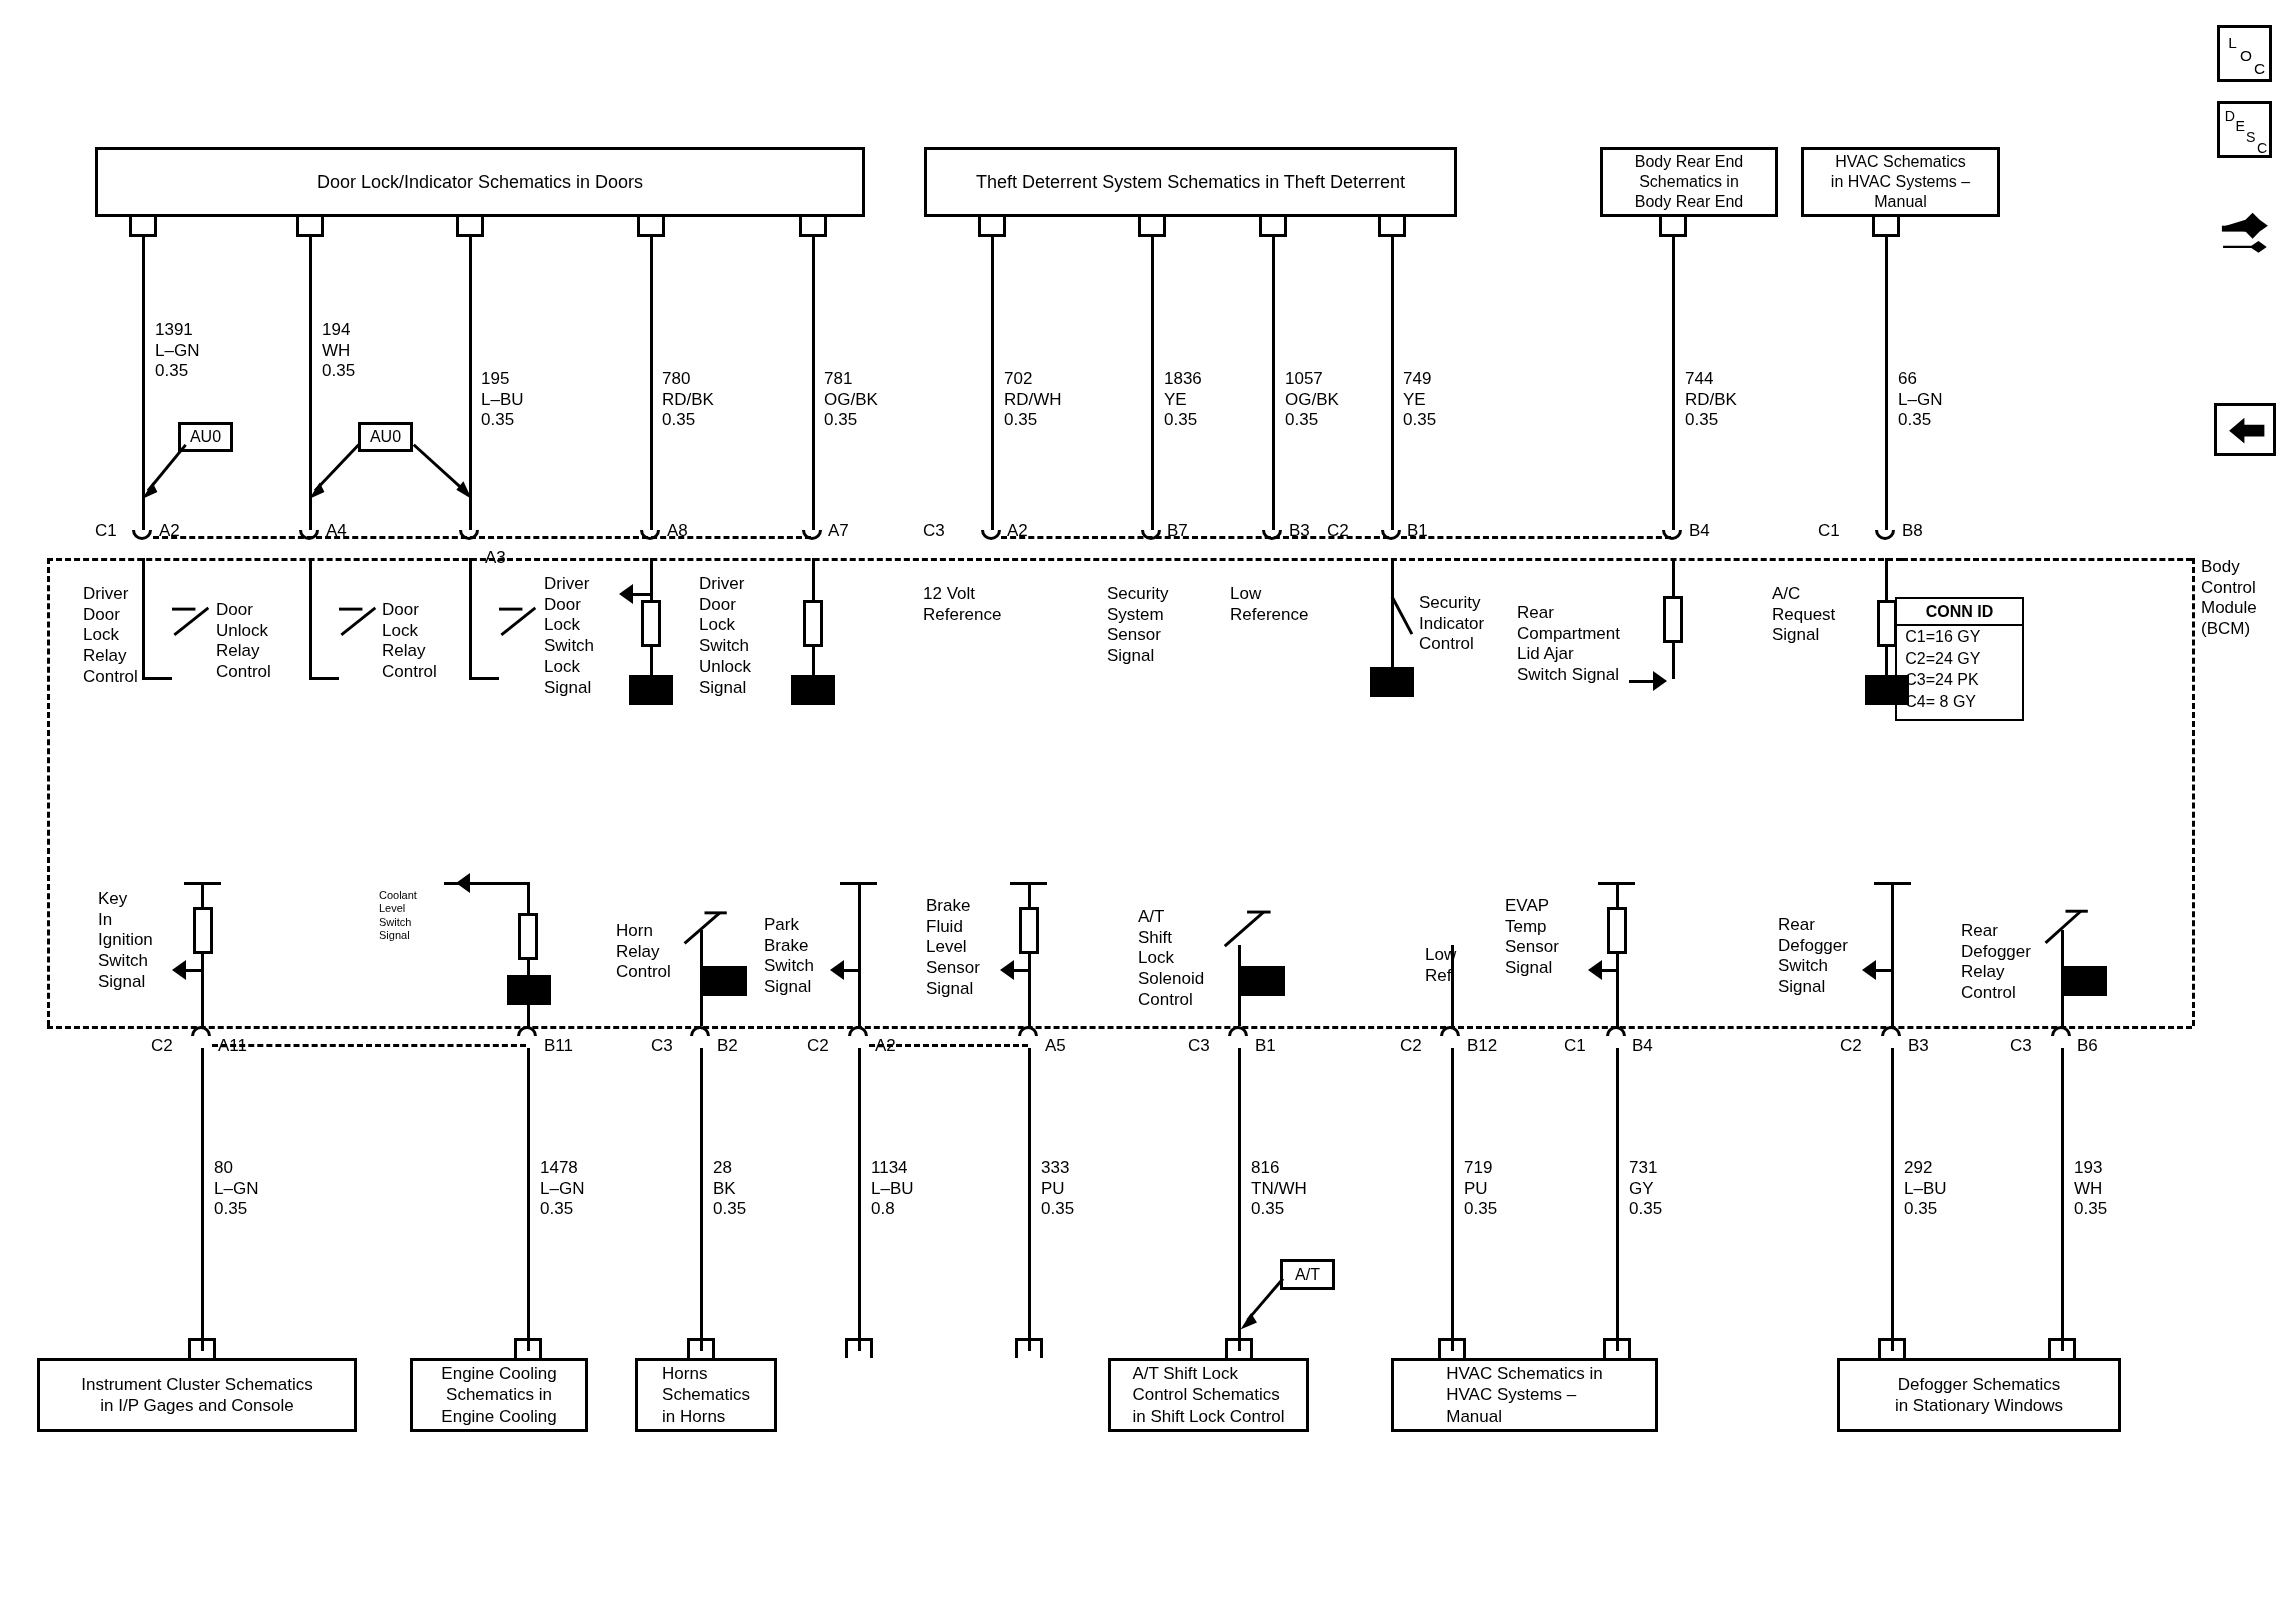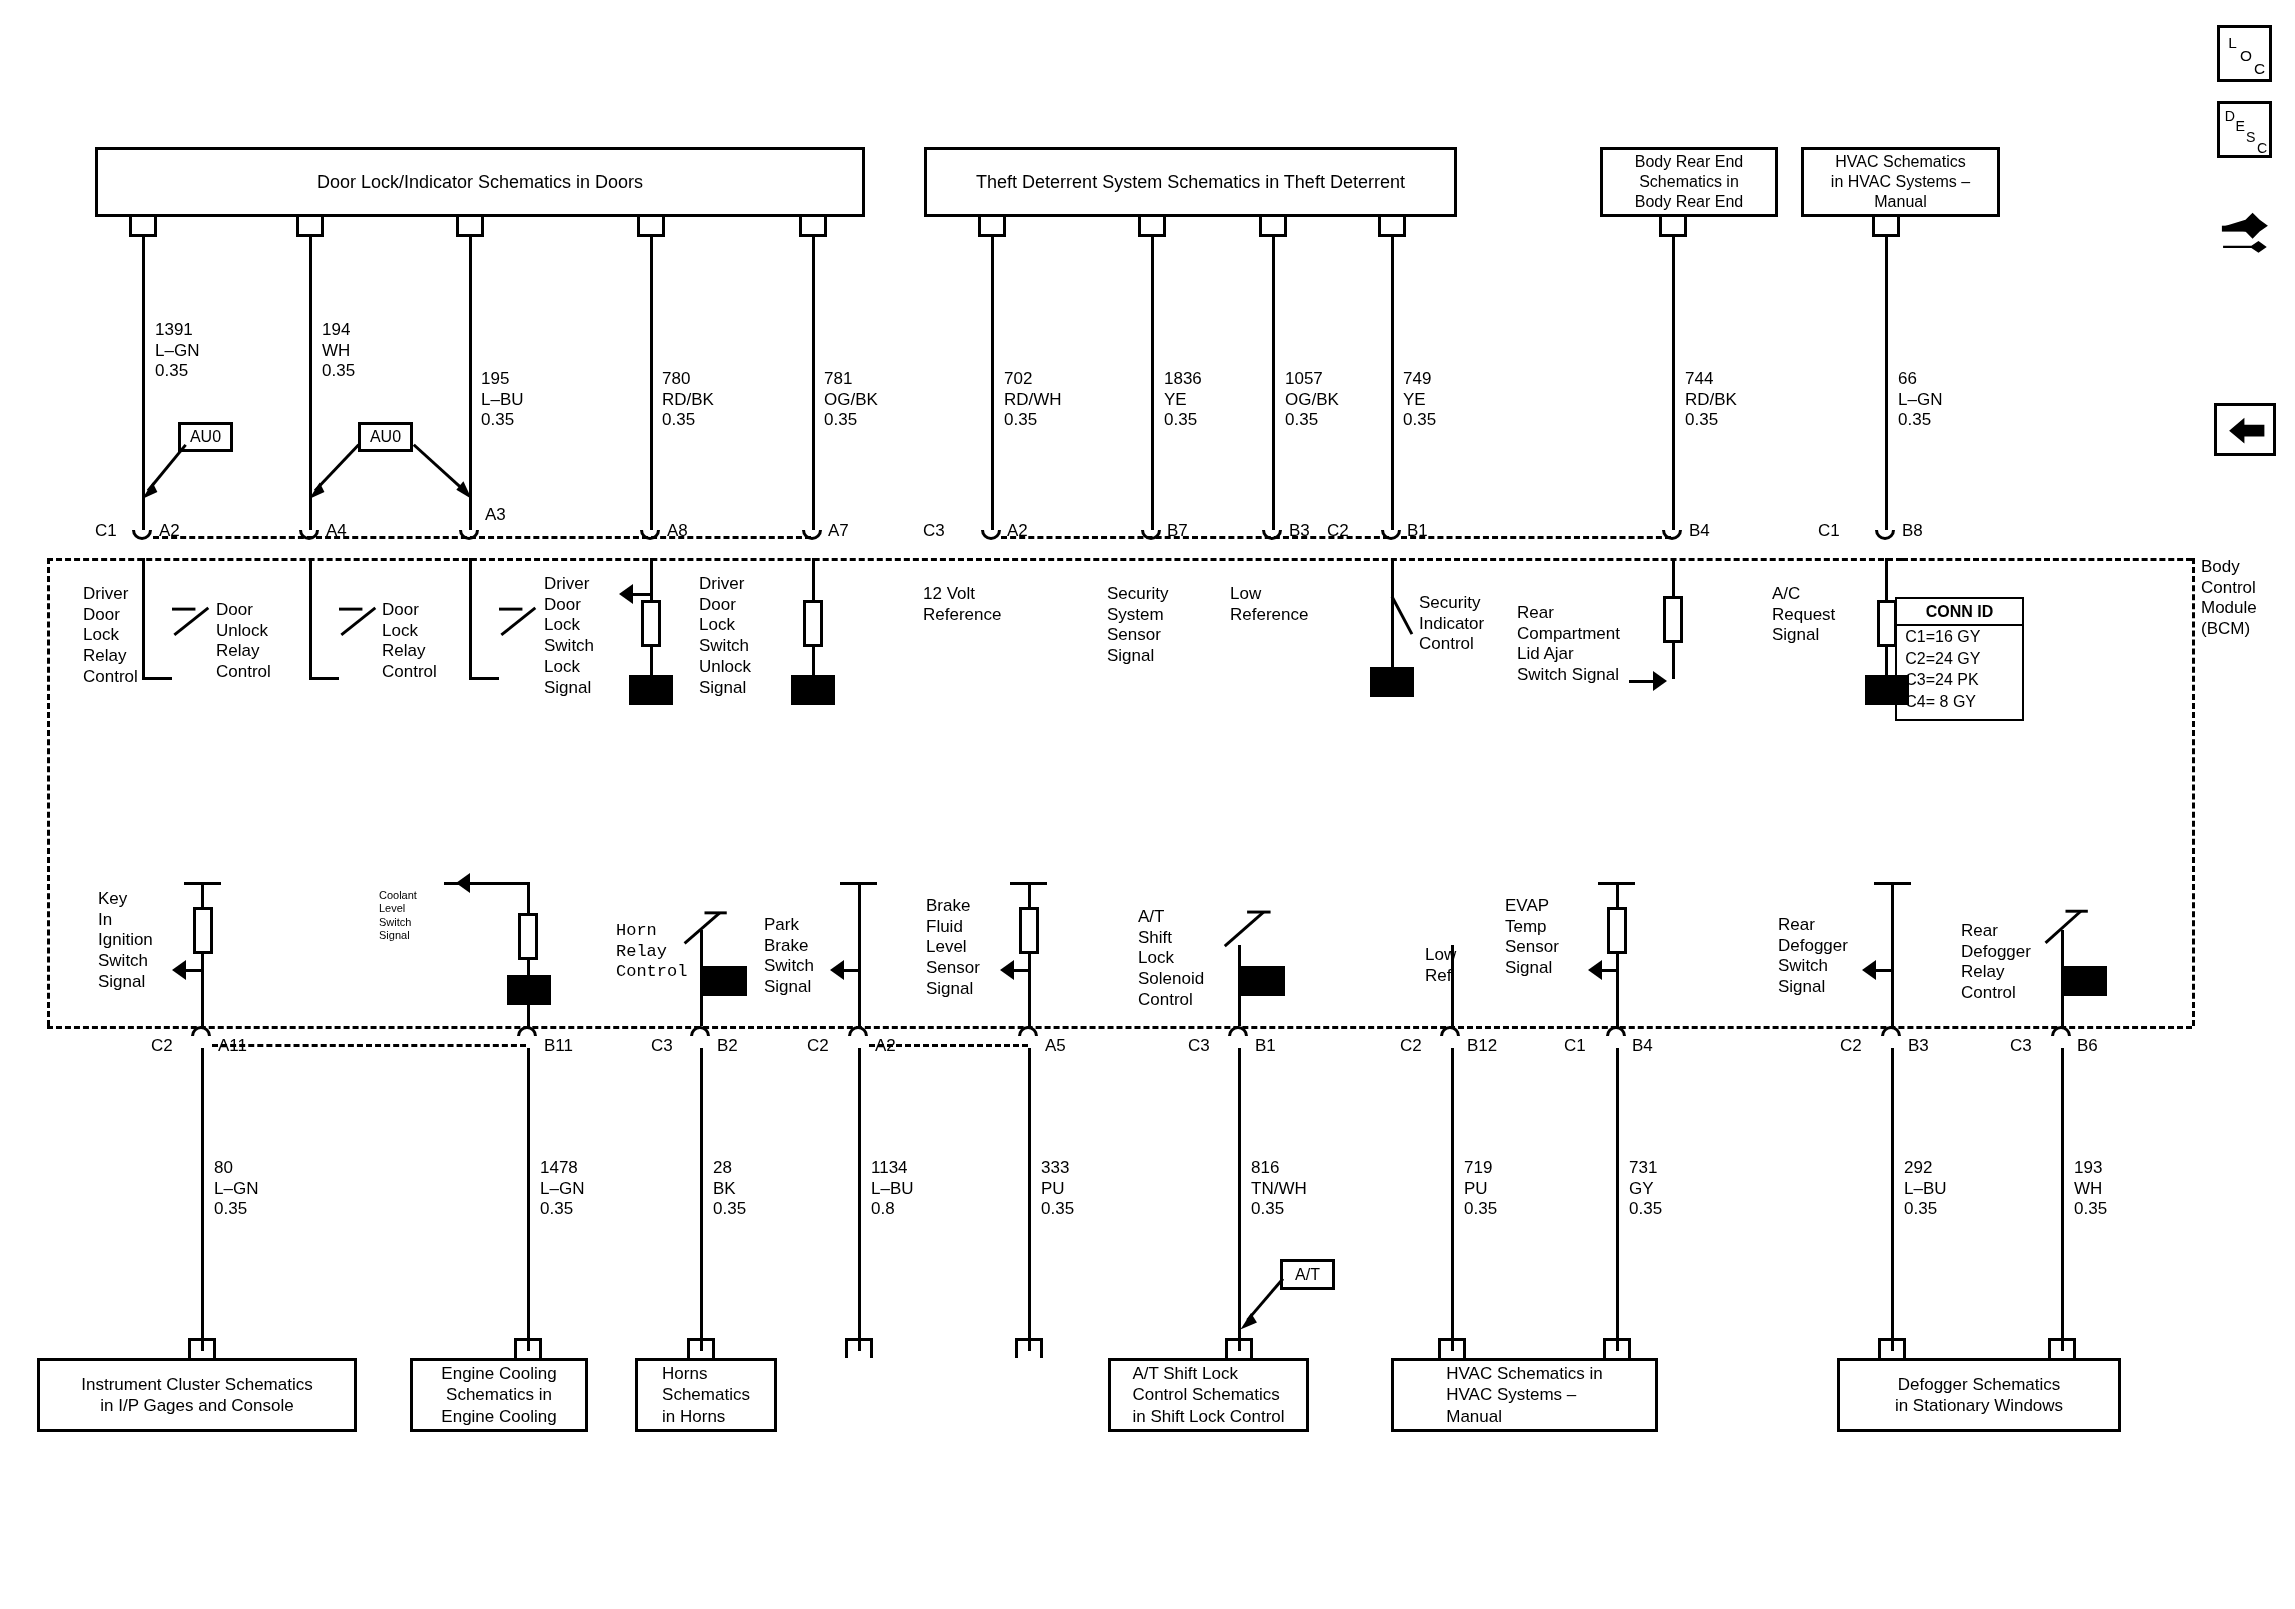--- a/index.html
+++ b/index.html
@@ -112,21 +112,21 @@
   <div class="pinarc" style="left:981px;top:530px;"></div>
   <div class="pinarc" style="left:1141px;top:530px;"></div>
   <div class="pinarc" style="left:1262px;top:530px;"></div>
   <div class="pinarc" style="left:1381px;top:530px;"></div>
   <div class="pinarc" style="left:1662px;top:530px;"></div>
   <div class="pinarc" style="left:1875px;top:530px;"></div>
 
   <div class="lbl" style="left:95px;top:521px;font-size:17px;">C1</div>
   <div class="lbl" style="left:159px;top:521px;font-size:17px;">A2</div>
   <div class="lbl" style="left:326px;top:521px;font-size:17px;">A4</div>
-  <div class="lbl" style="left:485px;top:505px;font-size:17px;">A3</div>
+  <div class="lbl" style="left:485px;top:548px;font-size:17px;">A3</div>
   <div class="lbl" style="left:667px;top:521px;font-size:17px;">A8</div>
   <div class="lbl" style="left:828px;top:521px;font-size:17px;">A7</div>
   <div class="lbl" style="left:923px;top:521px;font-size:17px;">C3</div>
   <div class="lbl" style="left:1007px;top:521px;font-size:17px;">A2</div>
   <div class="lbl" style="left:1167px;top:521px;font-size:17px;">B7</div>
   <div class="lbl" style="left:1289px;top:521px;font-size:17px;">B3</div>
   <div class="lbl" style="left:1327px;top:521px;font-size:17px;">C2</div>
   <div class="lbl" style="left:1407px;top:521px;font-size:17px;">B1</div>
   <div class="lbl" style="left:1689px;top:521px;font-size:17px;">B4</div>
   <div class="lbl" style="left:1818px;top:521px;font-size:17px;">C1</div>
@@ -294,21 +294,21 @@
   <svg class="sw" style="left:681px;top:907px;width:47px;height:41px;" viewBox="0 0 80 70" width="47" height="41">
     <line x1="6" y1="62" x2="66" y2="10" stroke="#000" stroke-width="5"></line>
     <line x1="40" y1="10" x2="78" y2="10" stroke="#000" stroke-width="5"></line>
   </svg>
   <svg class="gnd1" style="left:703px;top:966px;width:44px;height:30px;" viewBox="0 0 74 50" width="44" height="30">
     <line x1="8" y1="4" x2="66" y2="4" stroke="#000" stroke-width="5"></line>
     <line x1="20" y1="4" x2="8" y2="30" stroke="#000" stroke-width="5"></line>
     <line x1="40" y1="4" x2="28" y2="30" stroke="#000" stroke-width="5"></line>
     <line x1="60" y1="4" x2="48" y2="30" stroke="#000" stroke-width="5"></line>
   </svg>
-  <div class="lbl" style="left:616px;top:921px;font-size:17px;white-space:pre-line;font-family:Liberation Mono, monospace;">Horn
+  <div class="lbl" style="left:616px;top:921px;font-size:17px;white-space:pre-line;">Horn
 Relay
 Control</div>
 
   <div class="vline" style="left:858px;top:882px;height:145px;"></div>
   <div class="hline" style="left:840px;top:882px;width:37px;"></div>
   <div class="lbl" style="left:764px;top:915px;font-size:17px;white-space:pre-line;">Park
 Brake
 Switch
 Signal</div>
   <div class="arrowL" style="left:830px;top:960px;"></div>

